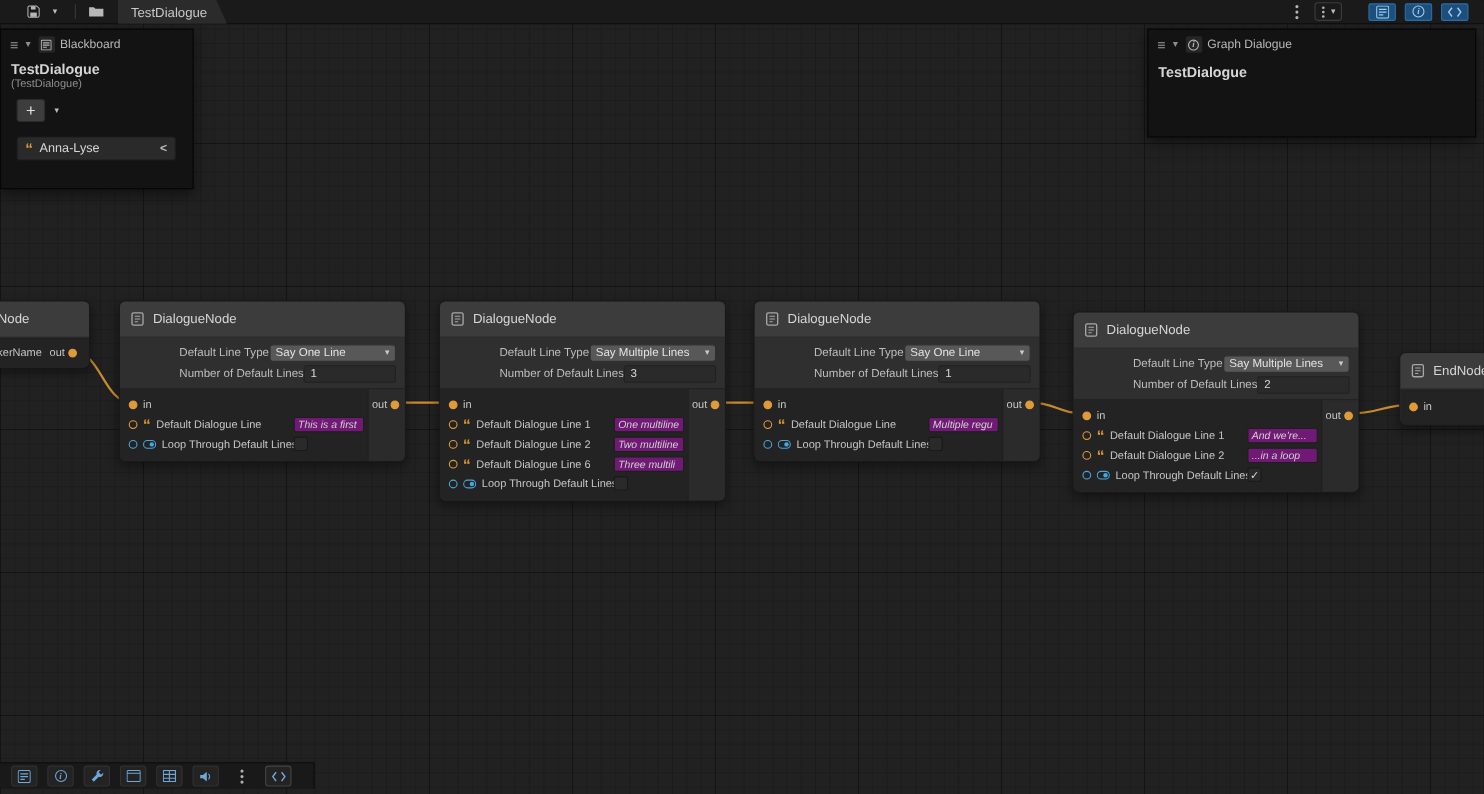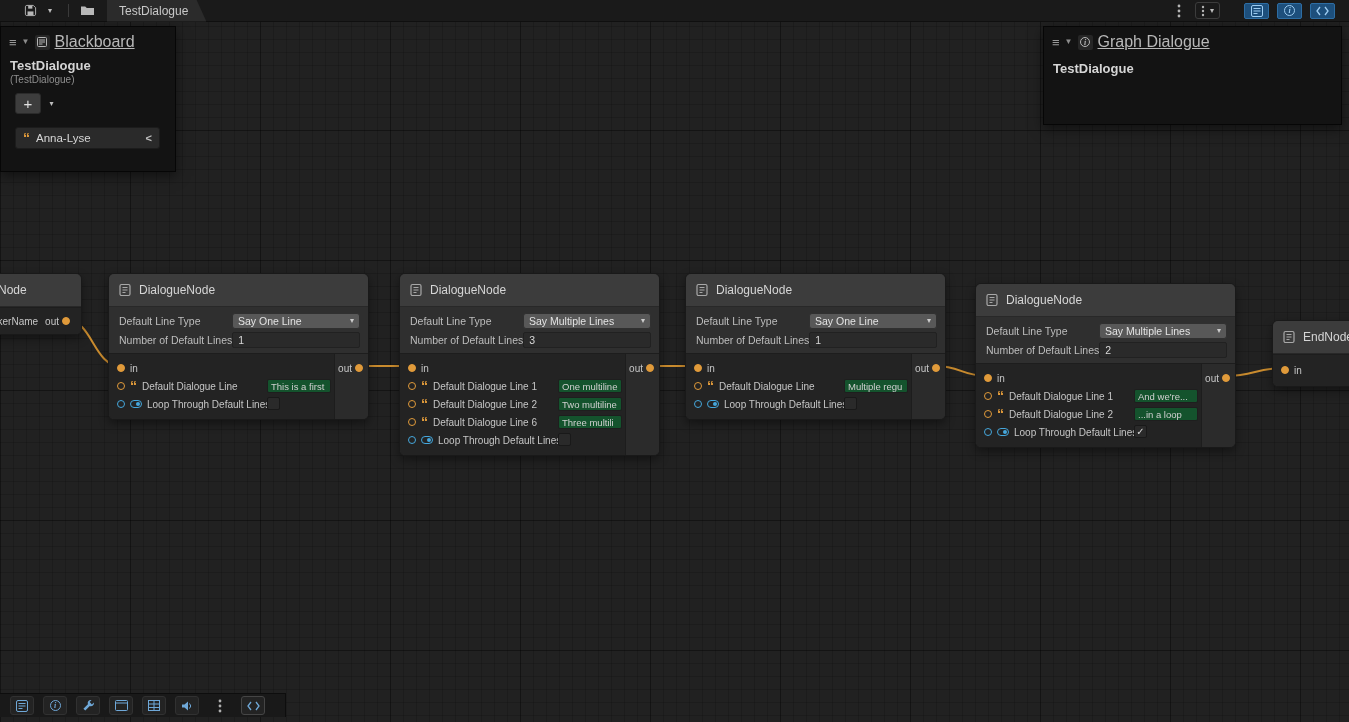--- a/index.html
+++ b/index.html
@@ -30,21 +30,21 @@
   .circle-i { width:11px; height:11px; border:1px solid currentColor; border-radius:50%;
     font:italic bold 8px "Liberation Serif", serif; display:flex; align-items:center; justify-content:center; }
   
   .panel { position:absolute; background:#131313; border:1px solid #060606; z-index:4;
     box-shadow:0 4px 12px rgba(0,0,0,.5); }
   .panel-header { display:flex; align-items:center; gap:5px; padding:6px 8px 4px 8px; }
   .hamburger { font-size:13px; color:#9a9a9a; line-height:1; }
   .collapse { font-size:8px; color:#8d8d8d; line-height:1; }
   .boxed-icon { width:15px; height:15px; background:#262626; border-radius:2px; color:#b5b5b5;
     display:flex; align-items:center; justify-content:center; }
-  .panel-title { font-size:16px; color:#b8b8b8;text-decoration:underline; }
+  .panel-title { font-size:11px; color:#b8b8b8; }
   .bb-graphname { padding:3px 9px 0 9px; font-size:13px; font-weight:600; color:#d4d4d4; }
   .bb-subtitle { padding:1px 9px 0 9px; font-size:10px; color:#8f8f8f; }
   .bb-addrow { display:flex; align-items:center; gap:3px; padding:8px 9px 0 14px; }
   .bb-add { width:26px; height:21px; background:#3d3d3d; border:1px solid #2b2b2b; border-radius:3px;
     color:#e2e2e2; font-size:15px; display:flex; align-items:center; justify-content:center; }
   .bb-add-caret { width:15px; height:21px; display:flex; align-items:center; justify-content:center; }
   .bb-field { margin:13px 15px 0 14px; height:22px; background:#2a2a2a; border:1px solid #1c1c1c; border-radius:3px;
     display:flex; align-items:center; gap:6px; padding:0 7px; }
   .quote-glyph { color:#e09a3a; font-weight:bold; font-size:14px; line-height:6px; height:7px; }
   .bb-field-name { font-size:11.5px; color:#d6d6d6; }
@@ -53,37 +53,37 @@
   
   .wires { position:absolute; left:0; top:0; z-index:1; pointer-events:none; }
   .wire { fill:none; stroke:#c98b2e; stroke-width:2; stroke-linecap:round; }
   
   .node { position:absolute; background:#2f2f2f; border:1px solid #191919; border-radius:6px;
     box-shadow:0 4px 10px rgba(0,0,0,.4); overflow:hidden; z-index:2; }
   .node-title { height:33px; background:#3c3c3c; display:flex; align-items:center; gap:7px; padding:0 9px;
     border-bottom:1px solid #282828; position:relative; }
   .node-title-text { font-size:12px; color:#d6d6d6; white-space:nowrap; }
   .node-props { padding:5px 8px 5px 10px; display:flex; flex-direction:column; gap:2px; }
-  .prop-row { display:flex; align-items:center; height:17px; }
+  .prop-row { display:flex; align-items:center; height:17px;margin-left:44px; }
   .prop-label { flex:1; font-size:10.5px; color:#bdbdbd; white-space:nowrap; }
   .dropdown { width:128px; height:16px; background:#585858; border:1px solid #303030; border-radius:3px;
     display:flex; align-items:center; padding:0 5px; font-size:10.5px; color:#e3e3e3; white-space:nowrap; overflow:hidden; }
   .dropdown .caret { margin-left:auto; color:#cccccc; }
   .textfield { width:128px; height:16px; background:#2a2a2a; border:1px solid #212121; border-radius:2px;
     display:flex; align-items:center; padding:0 5px; font-size:10.5px; color:#d8d8d8; }
   .node-ports { display:flex; border-top:1px solid #1d1d1d; }
   .ports-in { flex:1; background:#232323; padding:5px 0 6px 0; display:flex; flex-direction:column; }
   .port-row { position:relative; height:18px; display:flex; align-items:center; gap:5px; padding-left:8px; }
   .port-circle { width:8px; height:8px; border-radius:50%; border:1.5px solid #e09a3a; flex:none; }
   .port-circle.filled { background:#e09a3a; }
   .port-circle.bool { border-color:#45a7dc; }
   .port-label { font-size:10px; color:#c6c6c6; white-space:nowrap; }
   .port-control { position:absolute; left:158px; top:2px; }
-  .mini-field { width:64px; height:14px; background:#14532d; border:1px solid #1e1e1e; border-radius:2px;
-    font-size:9.5px; color:#d0d0d0; display:flex; align-items:center; padding:0 3px; overflow:hidden; white-space:nowrap; }
+  .mini-field { width:64px; height:14px; background:#701a75; border:1px solid #1e1e1e; border-radius:2px;
+    font-size:9.5px; color:#d0d0d0; display:flex; align-items:center; padding:0 3px; overflow:hidden; white-space:nowrap;font-style:italic; }
   .checkbox { width:13px; height:13px; background:#2a2a2a; border:1px solid #191919; border-radius:2px;
     color:#d8d8d8; font-size:10px; display:flex; align-items:center; justify-content:center; }
   .ports-out { width:34px; background:#2b2b2b; border-left:1px solid #1d1d1d; padding-top:5px; }
   .port-row.out { padding:0 5px 0 0; justify-content:flex-end; gap:3px; }
   .stub-row { height:27px; background:#232323; display:flex; align-items:center; justify-content:flex-end;
     padding-right:11px; border-top:1px solid #1d1d1d; }
   .end-body { background:#232323; padding:6px 8px 7px 8px; border-top:1px solid #1d1d1d; }
   
   .bottombar { position:absolute; left:0; top:693px; width:286px; height:24px; background:#191919;
     border-top:1px solid #0d0d0d; border-right:1px solid #0d0d0d; display:flex; align-items:center;

